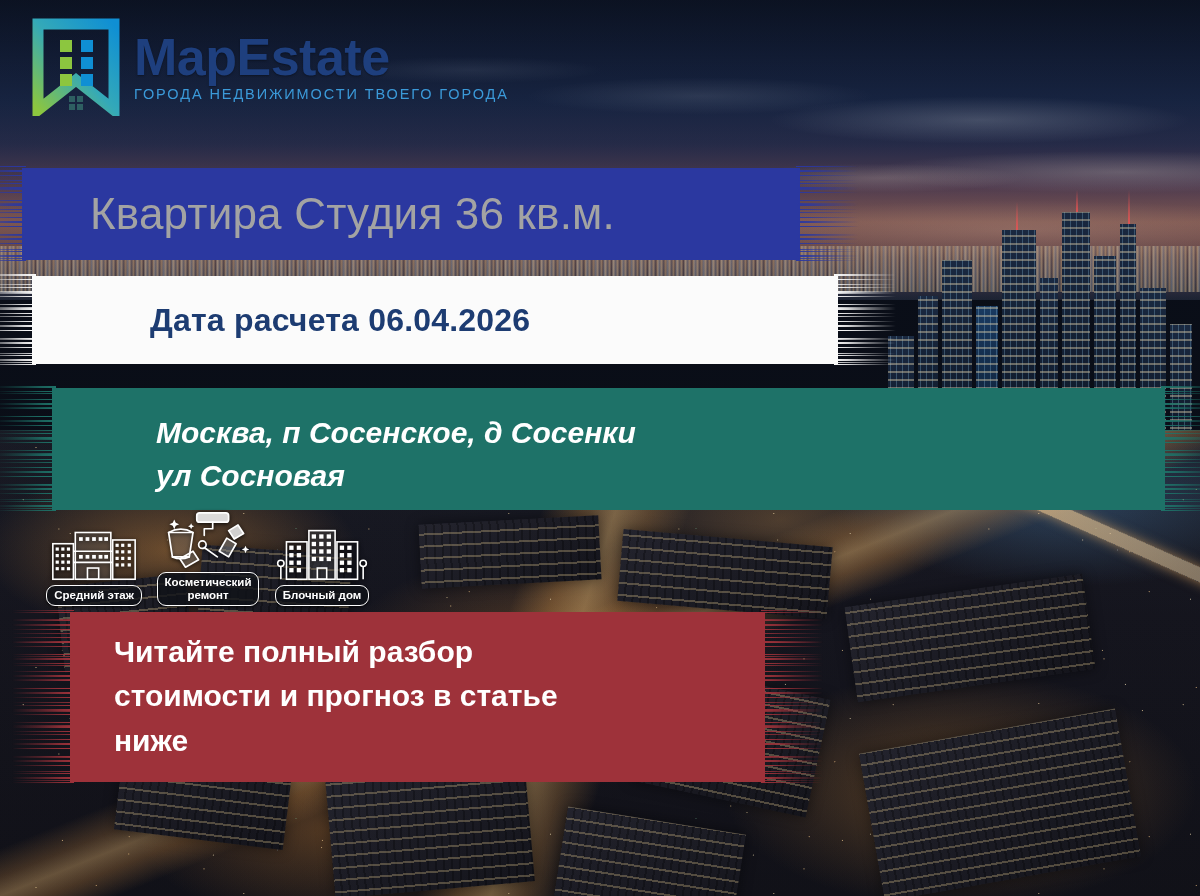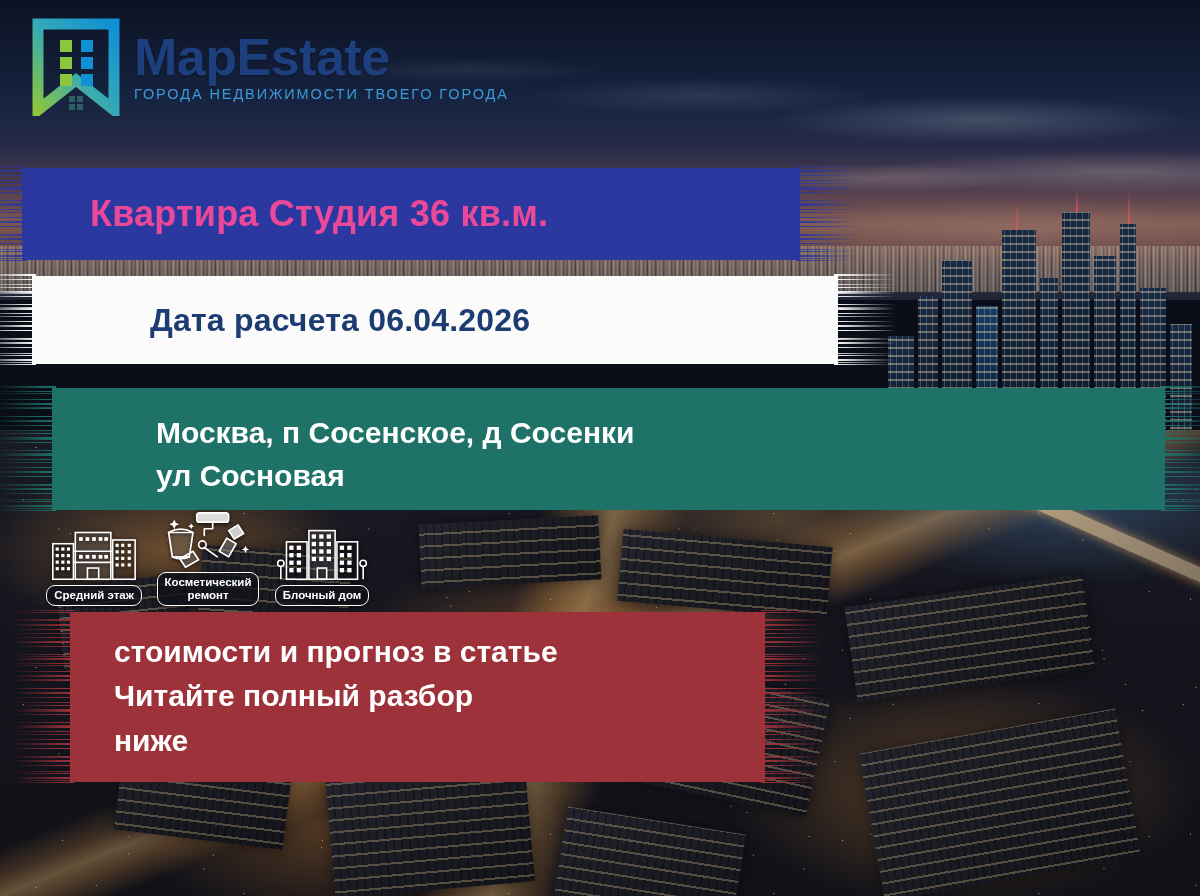--- a/index.html
+++ b/index.html
@@ -176,21 +176,21 @@
                 -webkit-mask-image:linear-gradient(to right, rgba(0,0,0,.9) 0%, rgba(0,0,0,.5) 40%, transparent 100%); }
 
   .band-text { position:absolute; z-index:3; }
 
   
   #band-blue  { left:22px;  top:168px; width:778px;  height:92px; }
   #band-white { left:32px;  top:276px; width:806px;  height:88px; }
   #band-teal  { left:52px;  top:388px; width:1113px; height:122px; }
   #band-red   { left:70px;  top:612px; width:695px;  height:170px; }
 
-  .t-blue  { color:#ec4899; font-size:36px; font-weight:bold; letter-spacing:.2px; }
+  .t-blue  { color:#a3a3a3; font-size:44px; font-weight:normal; letter-spacing:.2px; }
   .t-white { color:#1d3c72; font-size:32px; font-weight:bold; letter-spacing:.2px; }
   .t-teal  { color:#ffffff; font-size:30px; font-weight:bold; line-height:1.42; }
   .t-red   { color:#ffffff; font-size:30px; font-weight:bold; line-height:1.48; }
 
   
   .logo { position:absolute; left:32px; top:18px; display:flex; align-items:center; gap:14px; z-index:6; }
   .logo-mark { width:88px; height:98px; flex:0 0 auto; }
   .logo-word { font-size:52px; font-weight:bold; color:#1e3f7e; line-height:.98; letter-spacing:-.5px;
                text-shadow:0 1px 2px rgba(0,0,0,.35); }
   .logo-tag  { font-size:14.5px; color:#3b9ad9; letter-spacing:1.9px; margin-top:4px; white-space:nowrap; }
@@ -308,21 +308,21 @@
 <div class="band" id="band-teal" style="--c:#1e7268;">
   <div class="band-fill" style="background:#1e7268;"></div>
   <div class="band-edge left">
     <div class="streaks l"></div>
       <div class="streaks2 l"></div>
   </div>
   <div class="band-edge right">
     <div class="streaks r"></div>
       <div class="streaks2 r"></div>
   </div>
-  <div class="band-text t-teal" style="left:104px; top:24px;">
+  <div class="band-text t-teal" style="left:104px; top:24px;font-style:italic;">
     <div>Москва, п Сосенское, д Сосенки</div>
     <div>ул Сосновая</div>
   </div>
 </div>
 
 <div class="badges">
 
   <div class="badge">
     <div class="badge-icon">
       <svg viewBox="0 0 96 62" width="92" height="58">
@@ -457,17 +457,17 @@
   <div class="band-fill" style="background:#9e323a;"></div>
   <div class="band-edge left">
     <div class="streaks l"></div>
       <div class="streaks2 l"></div>
   </div>
   <div class="band-edge right">
     <div class="streaks r"></div>
       <div class="streaks2 r"></div>
   </div>
   <div class="band-text t-red" style="left:44px; top:18px;">
+    <div>Читайте полный разбор</div>
     <div>стоимости и прогноз в статье</div>
-    <div>Читайте полный разбор</div>
     <div>ниже</div>
   </div>
 </div>
 
 </body></html>

